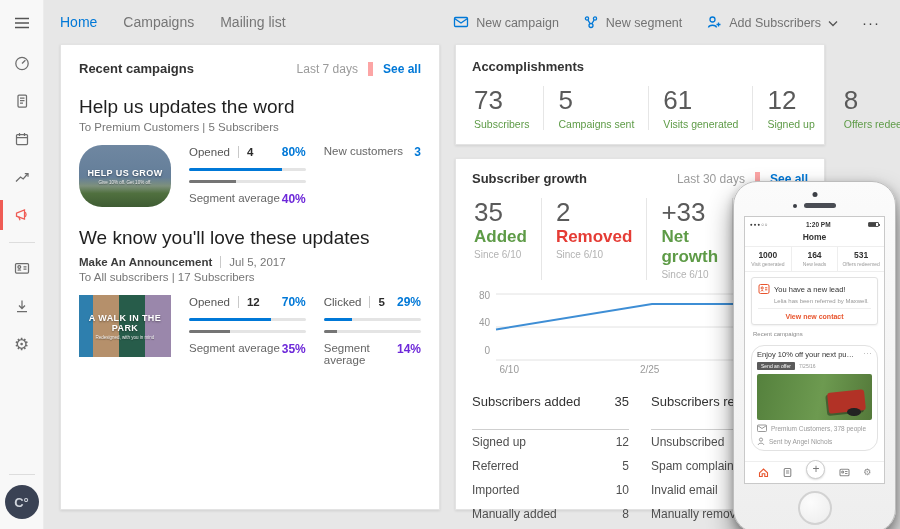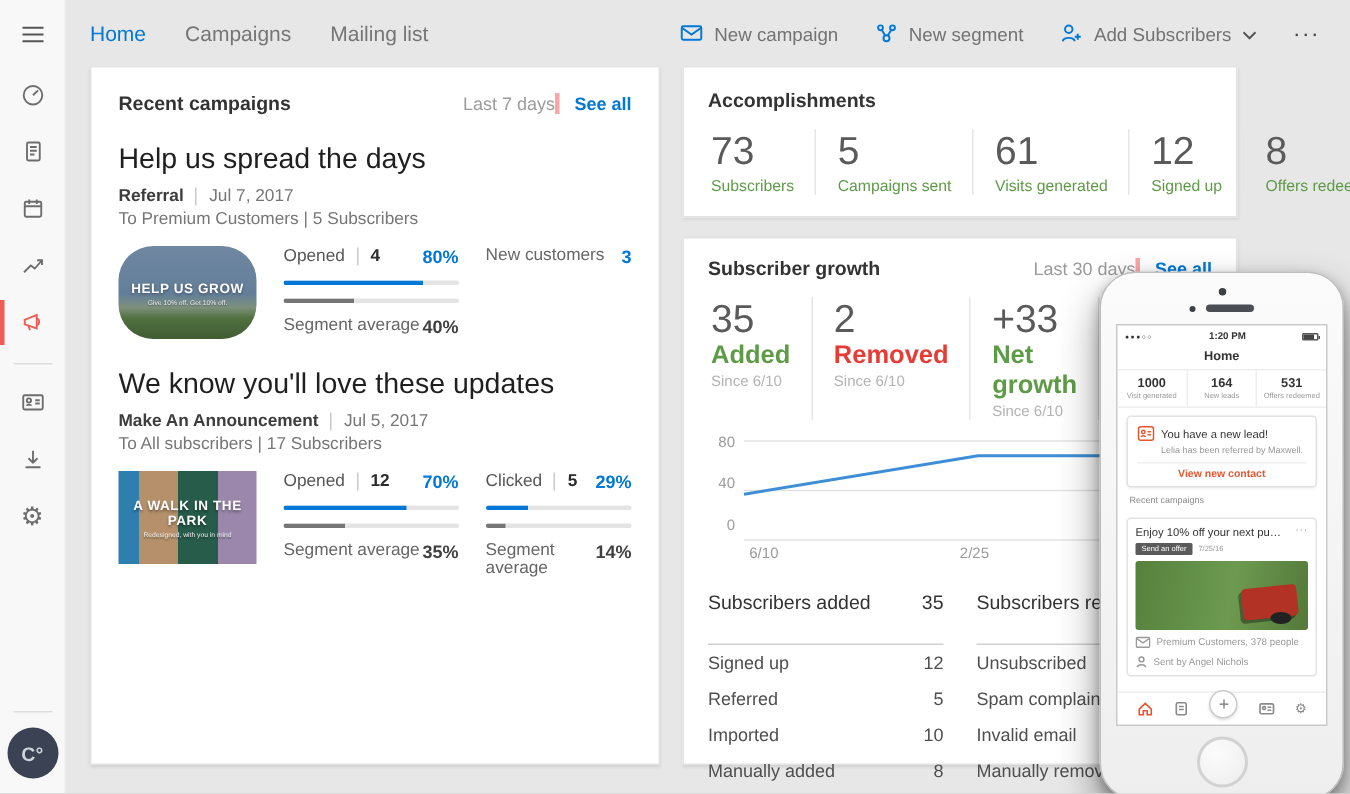--- a/index.html
+++ b/index.html
@@ -32,21 +32,21 @@
 
   
   .card { position:absolute; background:#fff; border:1px solid #e3e3e3; box-shadow:0 1px 2.5px rgba(0,0,0,.10); }
   .card-left { left:60px; top:44px; width:380px; height:466px; padding:16px 18px; }
   .card-acc { left:455px; top:44px; width:370px; height:101px; padding:14px 16px; }
   .card-growth { left:455px; top:158px; width:370px; height:352px; padding:12px 16px; }
 
   .card-head { display:flex; align-items:center; }
   .card-title { font-size:13px; font-weight:bold; color:#333; }
   .head-right { margin-left:auto; display:flex; align-items:center; font-size:12px; }
-  .range { color:#9b9b9b; padding-right:0; border-right:3px solid #fca5a5; cursor:pointer; }
+  .range { color:#9b9b9b; padding-right:10px; border-right:5px solid #fca5a5; cursor:pointer; }
   .see-all { color:#0078d7; font-weight:bold; padding-left:10px; cursor:pointer; }
 
   
   .camp-title { font-size:19px; color:#1f1f1f; margin-top:20px; }
   .camp-meta { margin-top:7px; font-size:11.5px; color:#767676; display:flex; align-items:center; gap:8px; }
   .camp-type { color:#3d3d3d; font-weight:bold; }
   .vsep { width:1px; height:12px; background:#c9c9c9; display:inline-block; }
   .camp-aud { margin-top:3px; font-size:11.5px; color:#767676; }
   .camp-stats { margin-top:12px; display:flex; gap:18px; }
   .thumb { width:92px; height:62px; flex:none; position:relative; display:flex; flex-direction:column; align-items:center; justify-content:center; text-align:center; overflow:hidden; }
@@ -56,21 +56,21 @@
   .thumb-l2 { color:#eee; font-size:4.5px; margin-top:2px; text-shadow:0 1px 1px rgba(0,0,0,.4); }
   .metric { flex:1.2; min-width:0; }
   .metric.small { flex:1; }
   .m-row { display:flex; align-items:center; font-size:11.5px; color:#555; }
   .m-count { font-weight:bold; color:#2b2b2b; margin-left:8px; padding-left:8px; border-left:1px solid #c9c9c9; }
   .m-pct { margin-left:auto; font-weight:bold; color:#0078d7; font-size:12px; }
   .bar { height:3px; background:#e4e4e4; border-radius:2px; margin-top:9px; overflow:hidden; }
   .bar > div { height:100%; background:#0078d7; }
   .bar.avg > div { background:#757575; }
   .m-avg { display:flex; margin-top:9px; font-size:11.5px; color:#666; }
-  .m-avg b { margin-left:auto; color:#404040; font-size:12px; }
+  .m-avg b { margin-left:auto; color:#6d28d9; font-size:12px; }
   .extra { flex:1; display:flex; font-size:11.5px; color:#666; }
   .extra b { margin-left:auto; color:#0078d7; font-size:12px; }
 
   
   .stat-row { display:flex; margin-top:12px; }
   .stat { padding:0 14px; }
   .stat:first-child { padding-left:2px; }
   .stat + .stat { border-left:1px solid #e6e6e6; }
   .stat-val { font-size:26px; font-weight:300; color:#5a5a5a; line-height:1.1; }
   .stat-lab { font-size:10.5px; color:#5e9b47; margin-top:3px; white-space:nowrap; }
@@ -115,21 +115,21 @@
   .p-stat + .p-stat { border-left:1px solid #eee; }
   .p-stat b { display:block; font-size:8.5px; color:#333; }
   .p-stat span { display:block; font-size:5px; color:#9a9a9a; margin-top:1px; white-space:nowrap; }
   .p-card { margin:5px 6px 0; border:1px solid #e2e2e2; border-radius:3px; background:#fff; }
   .lead-card { padding:5px 6px 0; box-shadow:0 1px 2px rgba(0,0,0,.06); }
   .lead-head { display:flex; align-items:center; gap:4px; font-size:7.5px; color:#333; }
   .lead-head svg { stroke:#e8552e; fill:none; stroke-width:1; flex:none; }
   .lead-body { font-size:6px; color:#999; margin:3px 0 4px 16px; }
   .lead-action { border-top:1px solid #eee; text-align:center; font-size:7px; font-weight:bold; color:#e8552e; padding:4px 0; }
   .p-section { font-size:6px; color:#8a8a8a; margin:6px 8px 3px; }
-  .camp-card { padding:4px 5px 4px; }
+  .camp-card { padding:4px 5px 4px;border-radius:13px; }
   .cc-head { display:flex; font-size:7.5px; color:#333; }
   .cc-more { margin-left:auto; color:#aaa; font-size:7px; letter-spacing:.5px; }
   .cc-badges { display:flex; align-items:center; gap:4px; margin-top:3px; }
   .cc-badge { background:#5a5a5a; color:#fff; font-size:5px; padding:1px 4px; border-radius:1px; }
   .cc-date { font-size:5px; color:#999; }
   .cc-img { margin-top:4px; height:46px; border-radius:2px; position:relative; overflow:hidden; background:linear-gradient(100deg,#55813d,#6d9a50 55%,#54793a); }
   .mower-body { position:absolute; right:6%; bottom:16%; width:32%; height:46%; background:#b23226; border-radius:3px; transform:rotate(-6deg); box-shadow:-2px 2px 0 rgba(0,0,0,.35); }
   .mower-wheel { position:absolute; right:10%; bottom:8%; width:12%; height:18%; background:#222; border-radius:50%; }
   .cc-row { display:flex; align-items:center; gap:4px; font-size:6.5px; color:#9a9a9a; margin-top:4px; }
   .cc-row svg { stroke:#9a9a9a; fill:none; stroke-width:1; flex:none; }
@@ -245,26 +245,21 @@
   <section class="card card-left">
     <div class="card-head">
       <span class="card-title">Recent campaigns</span>
       <span class="head-right">
         <span class="range">Last 7 days</span>
         <span class="see-all">See all</span>
       </span>
     </div>
 
     <div>
-      <div class="camp-title">Help us spread the days</div>
-      <div class="camp-meta">
-        <span class="camp-type">Referral</span>
-        <span class="vsep"></span>
-        <span>Jul 7, 2017</span>
-      </div>
+      <div class="camp-title">Help us updates the word</div>
       <div class="camp-aud">To Premium Customers | 5 Subscribers</div>
       <div class="camp-stats">
         <div class="thumb thumb-grow">
           <span class="thumb-l1">HELP US GROW</span>
           <span class="thumb-l2">Give 10% off. Get 10% off.</span>
         </div>
         <div class="metric">
           <div class="m-row">
             <span>Opened</span>
             <span class="m-count">4</span>

